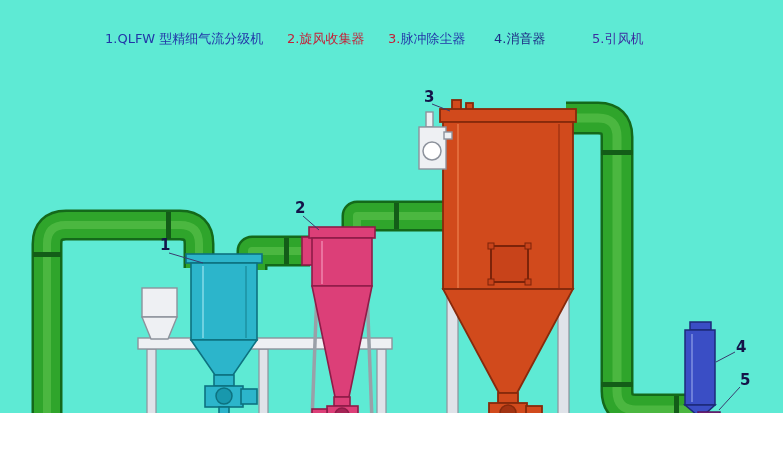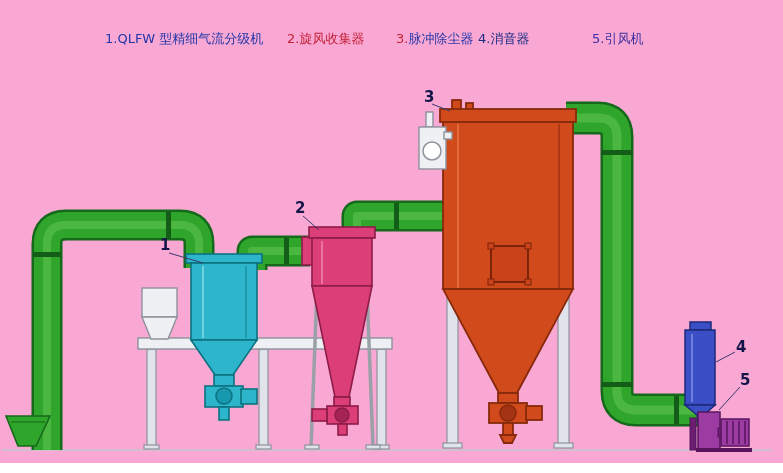--- a/index.html
+++ b/index.html
@@ -1,17 +1,17 @@
 <!DOCTYPE html>
 <html><head>
 <meta charset="utf-8">
 <style>
   * { margin:0; padding:0; box-sizing:border-box; }
   html,body { background:#ffffff; font-family:"DejaVu Sans", sans-serif; }
-  .stage { position:relative; width:783px; height:463px; background:#f9a8d4; overflow:hidden; }
+  .stage { position:relative; width:783px; height:413px; background:#5eead4; overflow:hidden; }
   .legend-item { position:absolute; top:31px; font-size:13px; line-height:16px; white-space:nowrap; }
   .diagram-svg { position:absolute; left:0; top:0; }
 
   
   .po { fill:none; stroke:#14691a; stroke-linejoin:round; stroke-linecap:butt; }
   .pf { fill:none; stroke:#2fa52b; stroke-linejoin:round; stroke-linecap:butt; }
   .ps { fill:none; stroke:#6fcf5a; stroke-linejoin:round; stroke-linecap:butt; opacity:.45; }
   .ring { fill:#135d18; }
 
   
@@ -27,22 +27,22 @@
   .leader  { stroke:#3a3a6e; stroke-width:1; }
 </style>
 </head>
 <body>
 
 <div class="stage">
 
   <div>
     <span class="legend-item" style="left:105px"><span style="color: rgb(34, 54, 168);">1.</span><span style="color: rgb(34, 54, 168);">QLFW 型精细气流分级机</span></span>
     <span class="legend-item" style="left:287px"><span style="color: rgb(196, 33, 56);">2.</span><span style="color: rgb(196, 33, 56);">旋风收集器</span></span>
-    <span class="legend-item" style="left:396px"><span style="color: rgb(196, 33, 56);">3.</span><span style="color: rgb(34, 54, 168);">脉冲除尘器</span></span>
-    <span class="legend-item" style="left:478px"><span style="color: rgb(28, 45, 133);">4.</span><span style="color: rgb(28, 45, 133);">消音器</span></span>
+    <span class="legend-item" style="left:388px"><span style="color: rgb(196, 33, 56);">3.</span><span style="color: rgb(34, 54, 168);">脉冲除尘器</span></span>
+    <span class="legend-item" style="left:494px"><span style="color: rgb(28, 45, 133);">4.</span><span style="color: rgb(28, 45, 133);">消音器</span></span>
     <span class="legend-item" style="left:592px"><span style="color: rgb(60, 47, 160);">5.</span><span style="color: rgb(60, 47, 160);">引风机</span></span>
   </div>
 
   <svg class="diagram-svg" width="783" height="473" viewBox="0 0 783 473">
 
     <line x1="2" y1="450" x2="772" y2="450" stroke="#c5c9cf" stroke-width="1.5"></line>
 
     <g>
       <rect class="grayl" x="147" y="349" width="9" height="98"></rect>
       <rect class="grayl" x="259" y="349" width="9" height="98"></rect>

